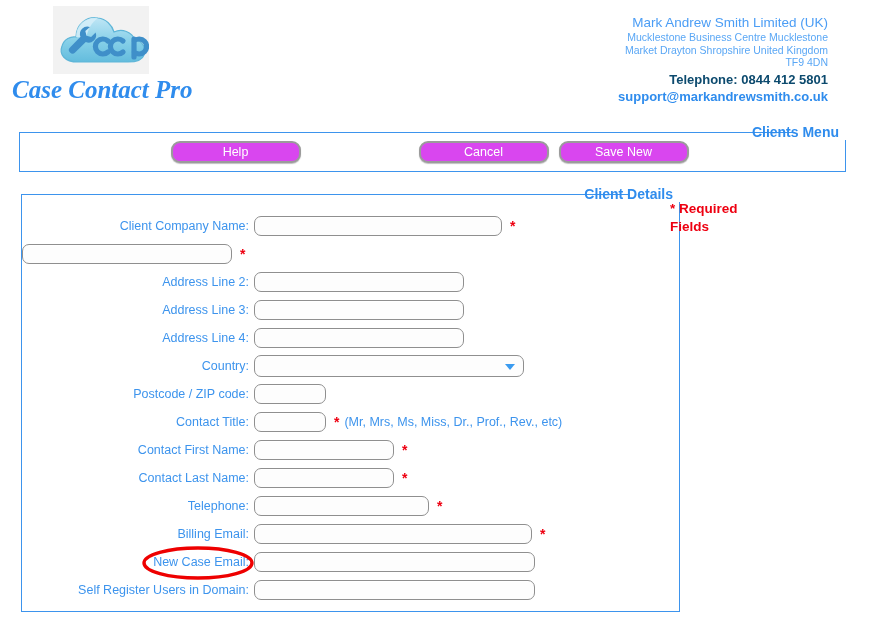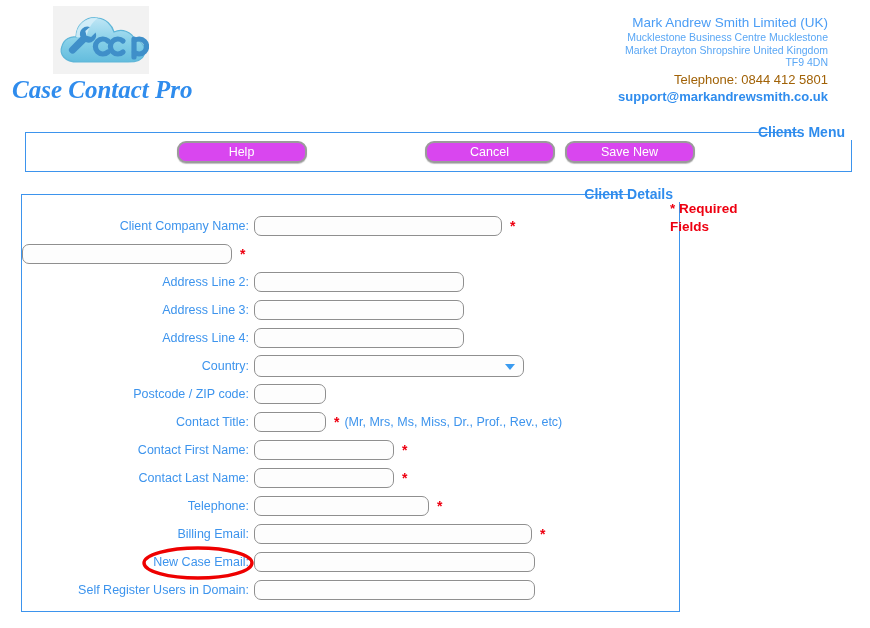--- a/index.html
+++ b/index.html
@@ -57,23 +57,23 @@
     line-height: 17px;
     color: #4b9df5;
   }
   .company-addr {
     font-size: 10.5px;
     line-height: 12.5px;
     color: #5aa7f5;
   }
   .company-phone {
     font-size: 13px;
-    font-weight: normal;
+    font-weight: bold;
     line-height: 17px;
-    color: #a16207;
+    color: #0c4a6e;
     margin-top: 2px;
   }
   .company-email {
     font-size: 13px;
     font-weight: bold;
     line-height: 17px;
     color: #2f8ced;
   }
 
   
@@ -89,21 +89,21 @@
     color: #2f8ced;
     font-weight: bold;
     font-size: 14px;
     padding: 0 6px;
     margin-left: 50%;
     transform: translateX(-50%);
     text-align: center;
   }
 
   #clients-menu-fs {
-    left: 25px;
+    left: 19px;
     top: 124px;
     width: 827px;
     height: 48px;
   }
   .menu-buttons {
     display: flex;
     justify-content: center;
     align-items: center;
     gap: 10px;
     height: 100%;

